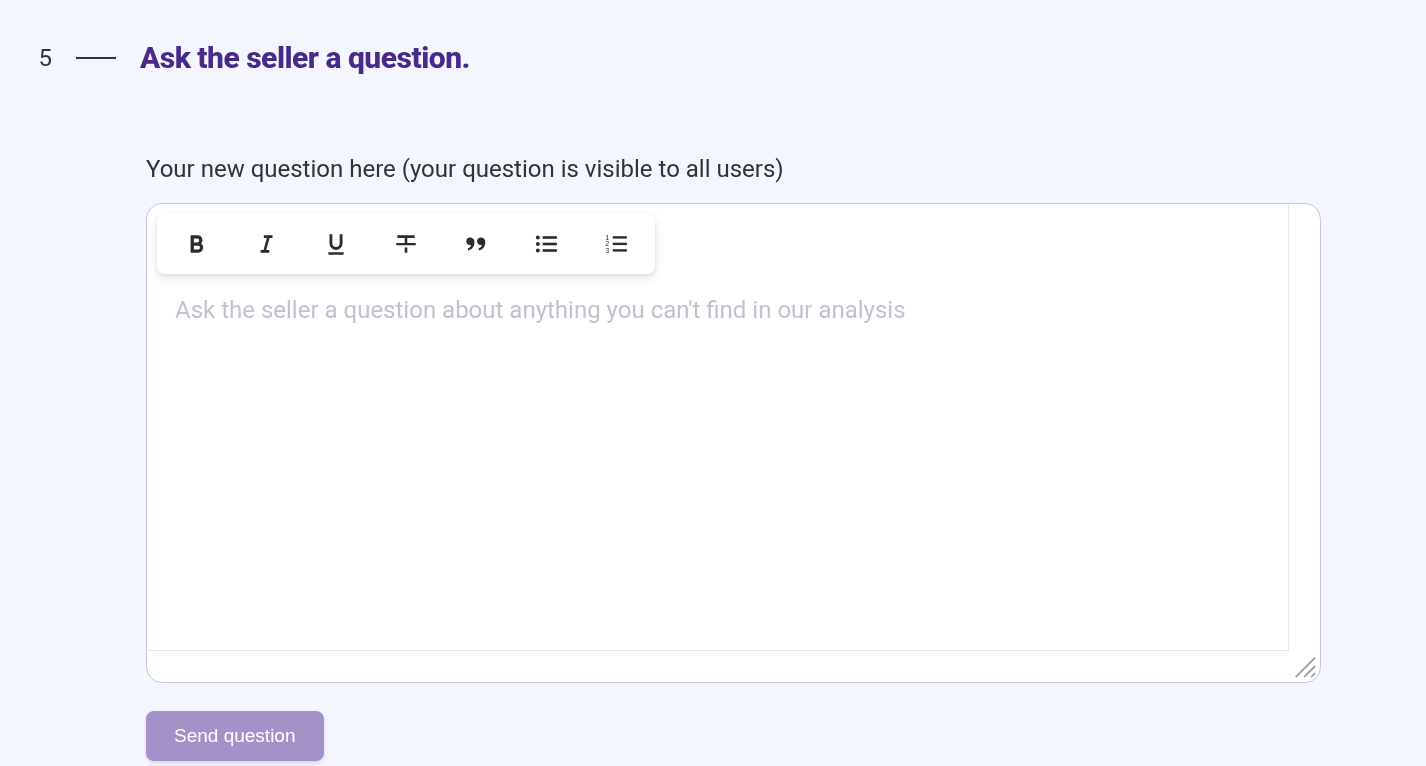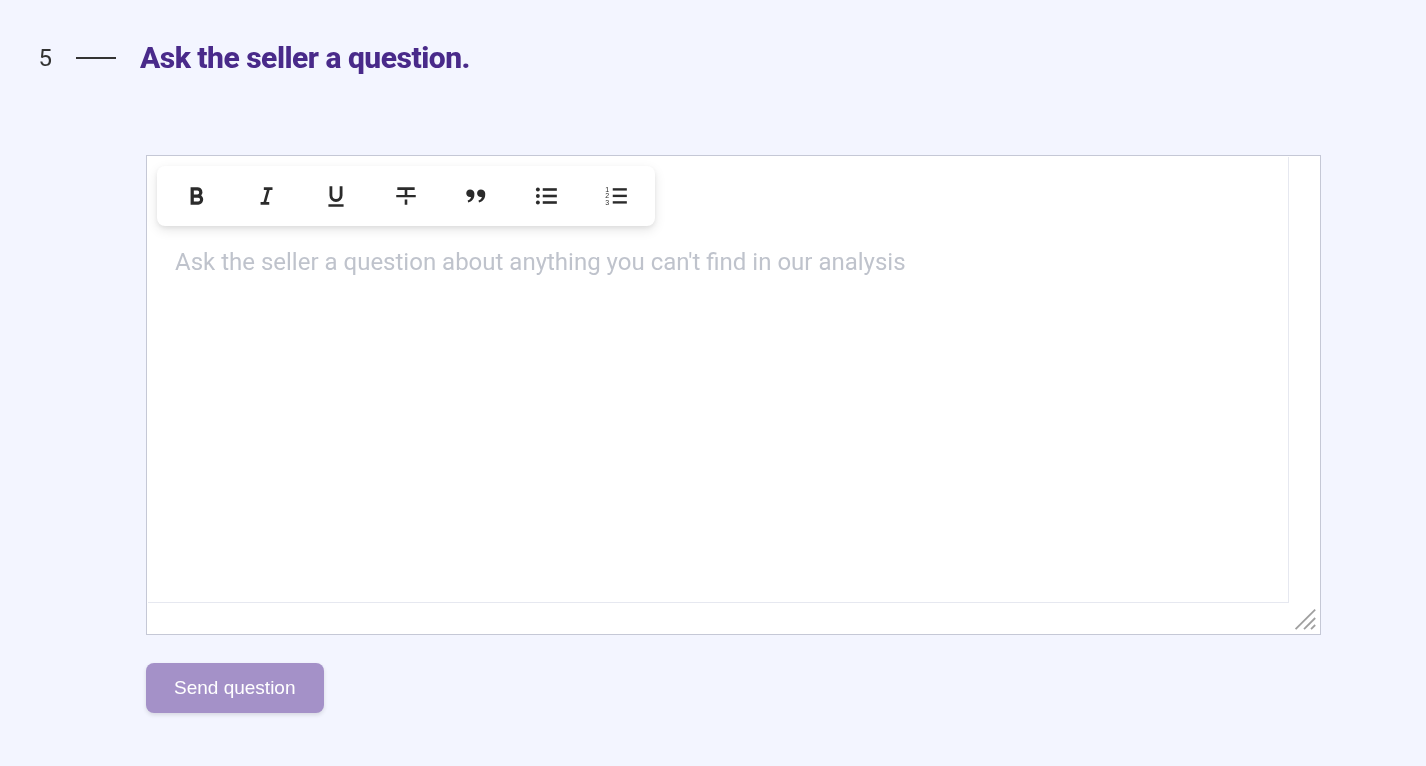--- a/index.html
+++ b/index.html
@@ -56,21 +56,21 @@
 
     .form-label {
       font-size: 24px;
       color: #333;
       margin-bottom: 20px;
       font-weight: 400;
     }
 
     .editor-wrapper {
       border: 1px solid #c5c8d6;
-      border-radius: 0;
+      border-radius: 16px;
       background: #ffffff;
       position: relative;
       height: 480px;
     }
 
     .toolbar {
       display: inline-flex;
       background: #ffffff;
       border-radius: 8px;
       margin: 10px 0 0 10px;
@@ -145,20 +145,21 @@
 <body>
 
 <div class="container">
   <div class="step-header">
     <span class="step-number">5</span>
     <span class="step-line"></span>
     <h1 class="step-title">Ask the seller a question.</h1>
   </div>
 
   <div class="form-section">
+    <div class="form-label">Your new question here (your question is visible to all users)</div>
 
     <div class="editor-wrapper">
       <div class="toolbar">
 
         <button class="toolbar-btn" title="Bold">
           <svg viewBox="0 0 24 24">
             <path fill="currentColor" d="M7 4h6.5a4.5 4.5 0 0 1 3.3 7.55A4.75 4.75 0 0 1 14.25 20H7V4zm3 3v3.5h3.2a1.75 1.75 0 1 0 0-3.5H10zm0 6.5V17h4a1.75 1.75 0 1 0 0-3.5h-4z"></path>
           </svg>
         </button>
 

